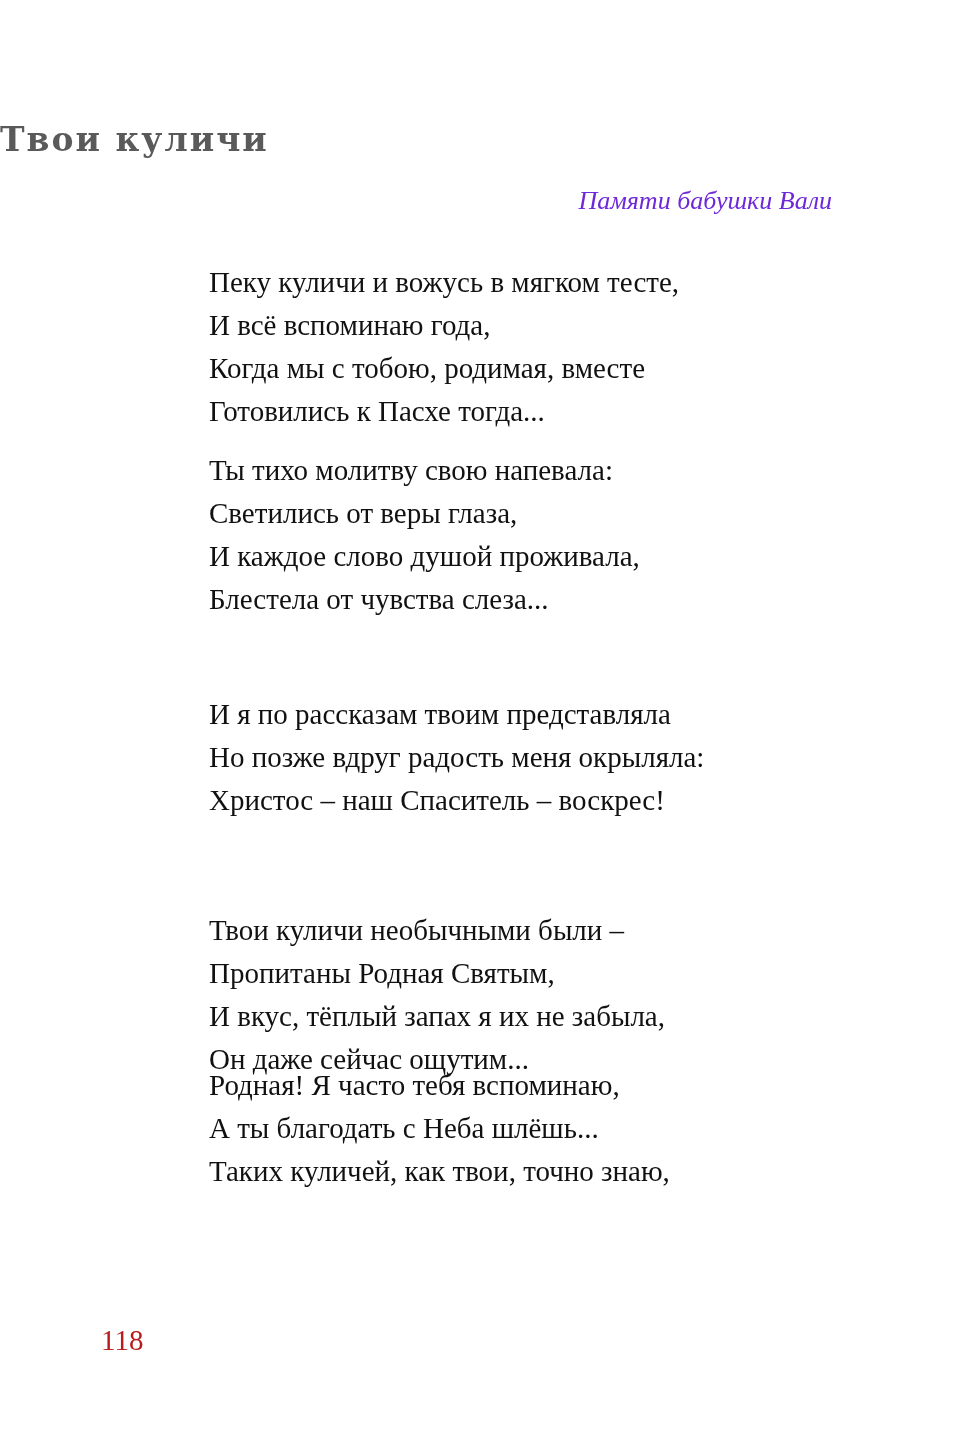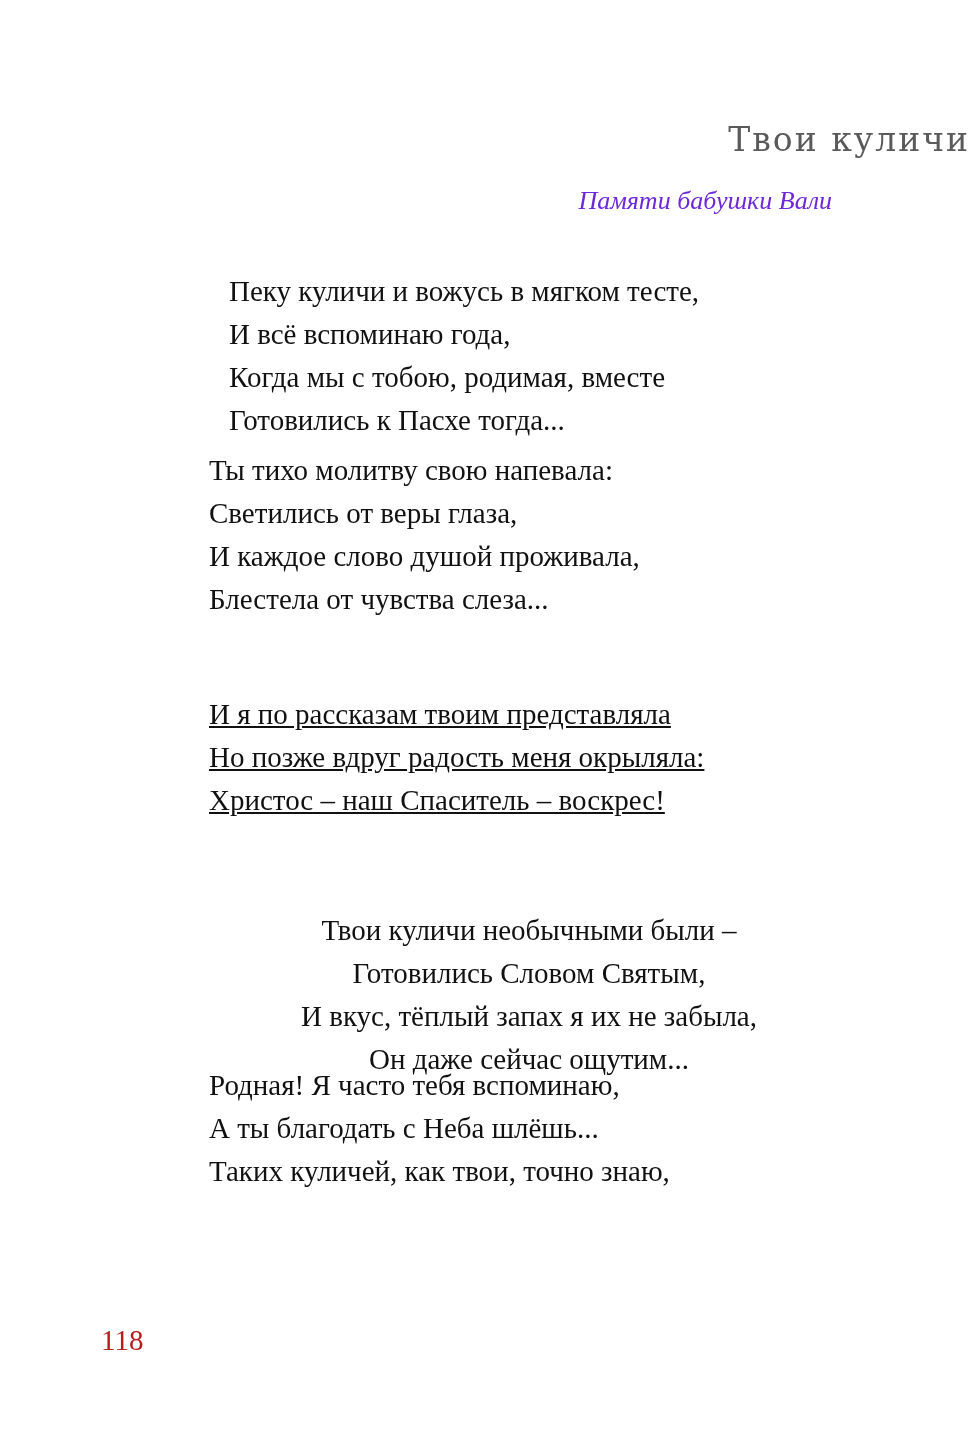--- a/index.html
+++ b/index.html
@@ -13,23 +13,23 @@
     position: relative;
     overflow: hidden;
     font-family: "Liberation Serif", "DejaVu Serif", serif;
     color: #111111;
   }
   .title {
     position: absolute;
     top: 96px;
     left: 0;
     width: 970px;
-    text-align: right;
+    text-align: left;
     font-family: "DejaVu Serif", "Liberation Serif", serif;
-    font-weight: normal;
+    font-weight: bold;
     font-size: 33px;
     letter-spacing: 2px;
     color: #5a5a5a;
     line-height: 44px;
   }
   .dedication {
     position: absolute;
     top: 184px;
     right: 138px;
     font-style: italic;
@@ -66,40 +66,40 @@
   }
 </style>
 </head>
 <body>
 
 <h1 class="title">Твои куличи</h1>
 
 <div class="dedication">Памяти бабушки Вали</div>
 
 <div class="poem">
-  <div class="stanza" style="top:270px;margin-left:20px;">
+  <div class="stanza" style="top:261px;">
     <span class="line">Пеку куличи и вожусь в мягком тесте,</span>
     <span class="line">И всё вспоминаю года,</span>
     <span class="line">Когда мы с тобою, родимая, вместе</span>
     <span class="line">Готовились к Пасхе тогда...</span>
   </div>
   <div class="stanza" style="top:449px;">
     <span class="line">Ты тихо молитву свою напевала:</span>
     <span class="line">Светились от веры глаза,</span>
     <span class="line">И каждое слово душой проживала,</span>
     <span class="line">Блестела от чувства слеза...</span>
   </div>
-  <div class="stanza" style="top:693px;text-decoration:underline;">
+  <div class="stanza" style="top:693px;">
     <span class="line">И я по рассказам твоим представляла</span>
     <span class="line">Но позже вдруг радость меня окрыляла:</span>
     <span class="line">Христос – наш Спаситель – воскрес!</span>
   </div>
-  <div class="stanza" style="top:909px;text-align:center;">
+  <div class="stanza" style="top:909px;">
     <span class="line">Твои куличи необычными были –</span>
-    <span class="line">Готовились Словом Святым,</span>
+    <span class="line">Пропитаны Родная Святым,</span>
     <span class="line">И вкус, тёплый запах я их не забыла,</span>
     <span class="line">Он даже сейчас ощутим...</span>
   </div>
   <div class="stanza" style="top:1064px;">
     <span class="line">Родная! Я часто тебя вспоминаю,</span>
     <span class="line">А ты благодать с Неба шлёшь...</span>
     <span class="line">Таких куличей, как твои, точно знаю,</span>
   </div>
 </div>
 

